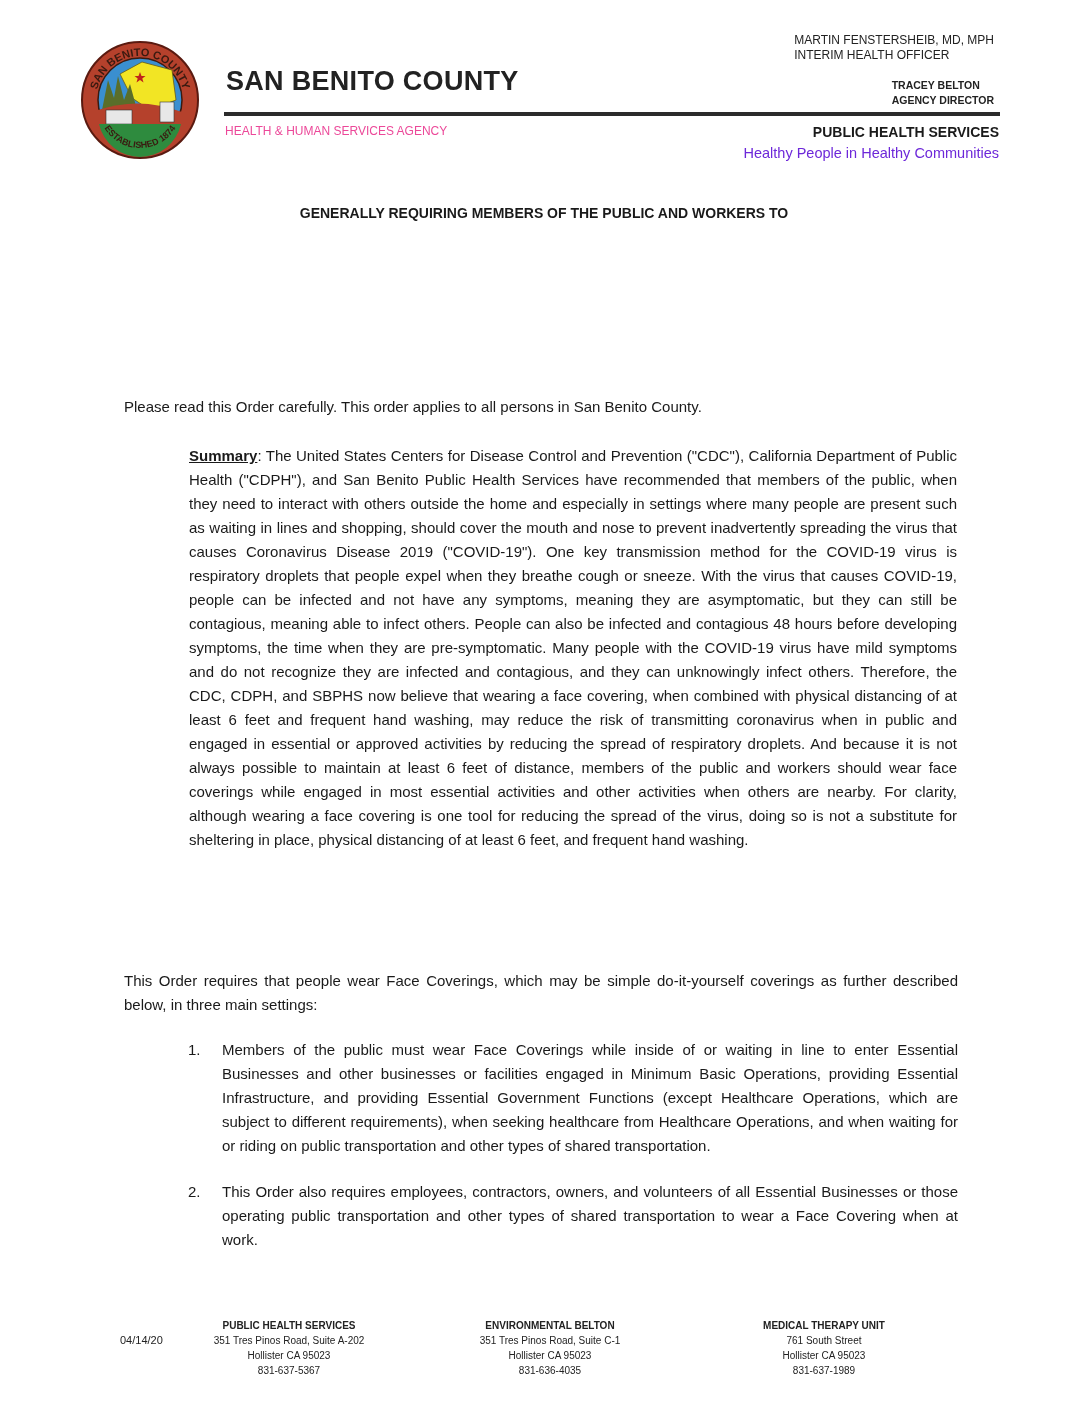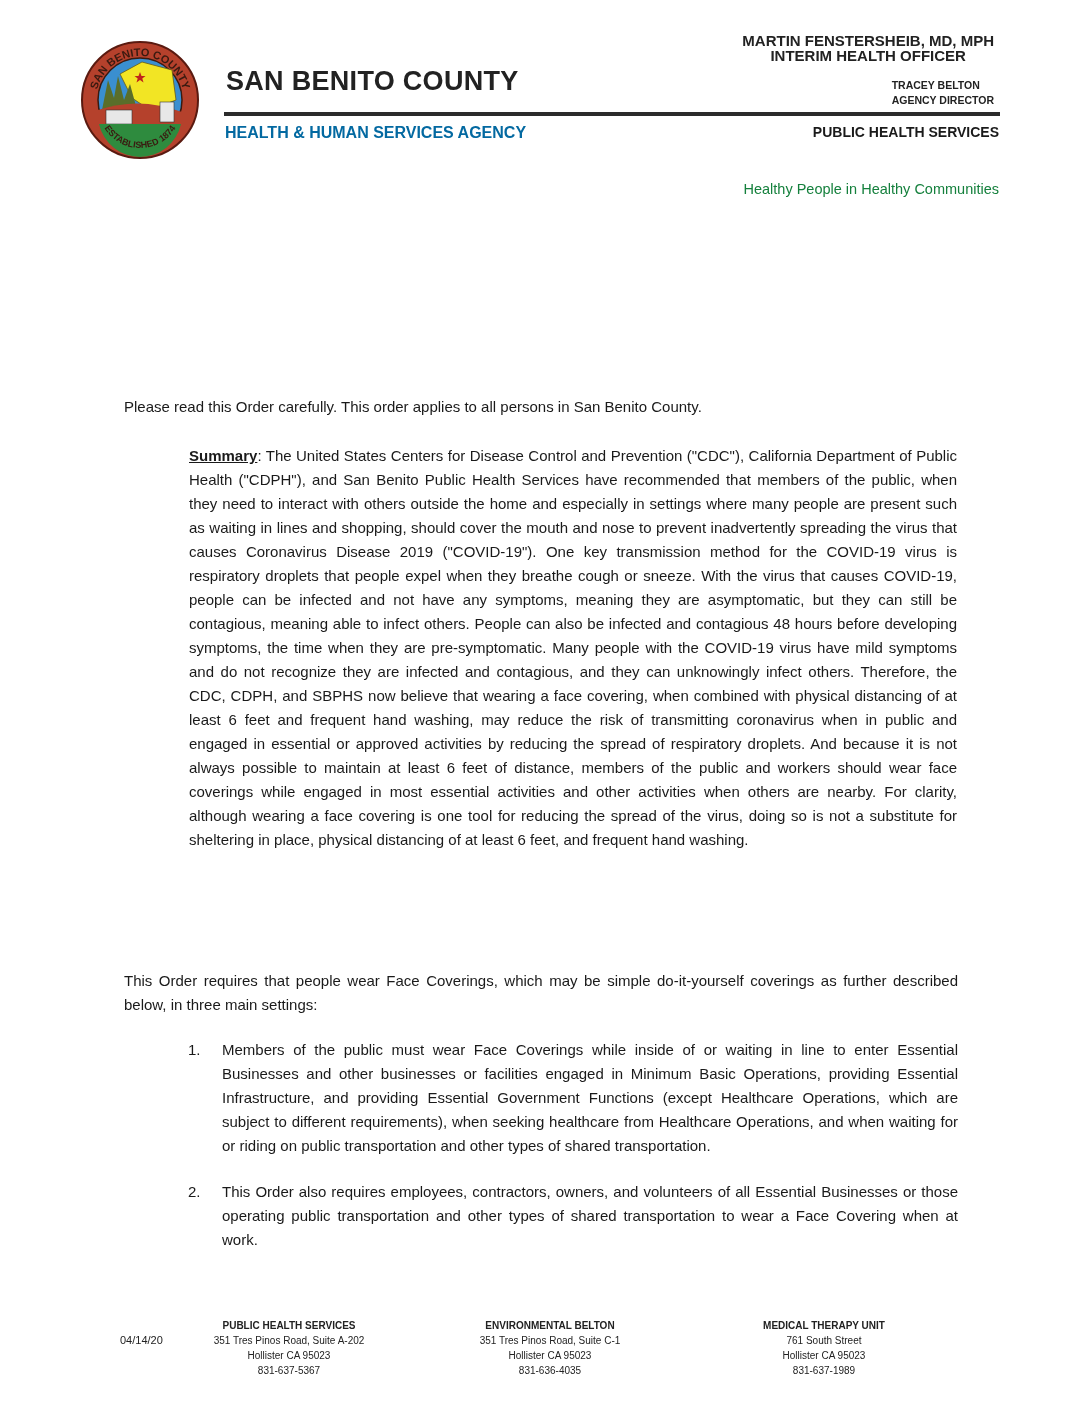--- a/index.html
+++ b/index.html
@@ -3,26 +3,26 @@
 <meta charset="utf-8">
 <style>
   html, body { margin: 0; padding: 0; background: #ffffff; }
   body {
     width: 1088px; height: 1408px; position: relative; overflow: hidden;
     font-family: "Liberation Sans", "DejaVu Sans", sans-serif; color: #1a1a1a;
   }
   .seal { position: absolute; left: 80px; top: 40px; width: 120px; height: 120px; }
   .org-name { position: absolute; left: 226px; top: 66px; font-size: 27px; font-weight: bold; letter-spacing: 0.3px; color: #222; }
   .rule { position: absolute; left: 224px; top: 112px; width: 776px; height: 4px; background: #2b2b2b; }
-  .org-sub { position: absolute; left: 225px; top: 124px; font-size: 16px; color: #0369a1; font-weight: bold; }
-  .officer { position: absolute; right: 94px; top: 33px; text-align: center; font-size: 15px; font-weight: bold; line-height: 15px; color: #222; }
+  .org-sub { position: absolute; left: 225px; top: 124px; font-size: 12px; color: #ec4899; }
+  .officer { position: absolute; right: 94px; top: 33px; text-align: left; font-size: 12px; font-weight: normal; line-height: 15px; color: #222; }
   .director { position: absolute; right: 94px; top: 78px; text-align: left; font-size: 10.5px; font-weight: bold; line-height: 15px; color: #222; }
   .dept { position: absolute; right: 89px; top: 122px; text-align: right; }
   .dept-name { font-size: 14px; font-weight: bold; line-height: 20px; color: #1a1a1a; }
-  .dept-tag { font-size: 14.5px; line-height: 22px; color: #15803d; margin-top: 36px; }
+  .dept-tag { font-size: 14.5px; line-height: 22px; color: #6d28d9; }
 
   .titles { position: absolute; left: 0; width: 1088px; top: 194px; text-align: center; }
   .t-line { font-size: 14px; line-height: 38px; color: #1a1a1a; }
   .t-bold { font-weight: bold; }
 
   .intro { position: absolute; left: 124px; top: 398px; font-size: 15px; color: #1a1a1a; }
   .summary {
     position: absolute; left: 189px; top: 444px; width: 768px;
     font-size: 15px; line-height: 24px; text-align: justify; color: #1a1a1a;
   }
@@ -78,20 +78,21 @@
 <div class="director">
   <div>TRACEY BELTON</div>
   <div>AGENCY DIRECTOR</div>
 </div>
 <div class="dept">
   <div class="dept-name">PUBLIC HEALTH SERVICES</div>
   <div class="dept-tag">Healthy People in Healthy Communities</div>
 </div>
 
 <div class="titles">
+  <div class="t-line t-bold">GENERALLY REQUIRING MEMBERS OF THE PUBLIC AND WORKERS TO</div>
 </div>
 
 <div class="intro">Please read this Order carefully.  This order applies to all persons in San Benito County.</div>
 
 <div class="summary"><span class="lbl">Summary</span><span>: The United States Centers for Disease Control and Prevention ("CDC"), California Department of Public Health ("CDPH"), and San Benito Public Health Services have recommended that members of the public, when they need to interact with others outside the home and especially in settings where many people are present such as waiting in lines and shopping, should cover the mouth and nose to prevent inadvertently spreading the virus that causes Coronavirus Disease 2019 ("COVID-19"). One key transmission method for the COVID-19 virus is respiratory droplets that people expel when they breathe cough or sneeze. With the virus that causes COVID-19, people can be infected and not have any symptoms, meaning they are asymptomatic, but they can still be contagious, meaning able to infect others. People can also be infected and contagious 48 hours before developing symptoms, the time when they are pre-symptomatic. Many people with the COVID-19 virus have mild symptoms and do not recognize they are infected and contagious, and they can unknowingly infect others. Therefore, the CDC, CDPH, and SBPHS now believe that wearing a face covering, when combined with physical distancing of at least 6 feet and frequent hand washing, may reduce the risk of transmitting coronavirus when in public and engaged in essential or approved activities by reducing the spread of respiratory droplets. And because it is not always possible to maintain at least 6 feet of distance, members of the public and workers should wear face coverings while engaged in most essential activities and other activities when others are nearby. For clarity, although wearing a face covering is one tool for reducing the spread of the virus, doing so is not a substitute for sheltering in place, physical distancing of at least 6 feet, and frequent hand washing.</span></div>
 
 <div class="requires">This Order requires that people wear Face Coverings, which may be simple do-it-yourself coverings as further described below, in three main settings:</div>
 
 <div class="list">
   <div class="li">

